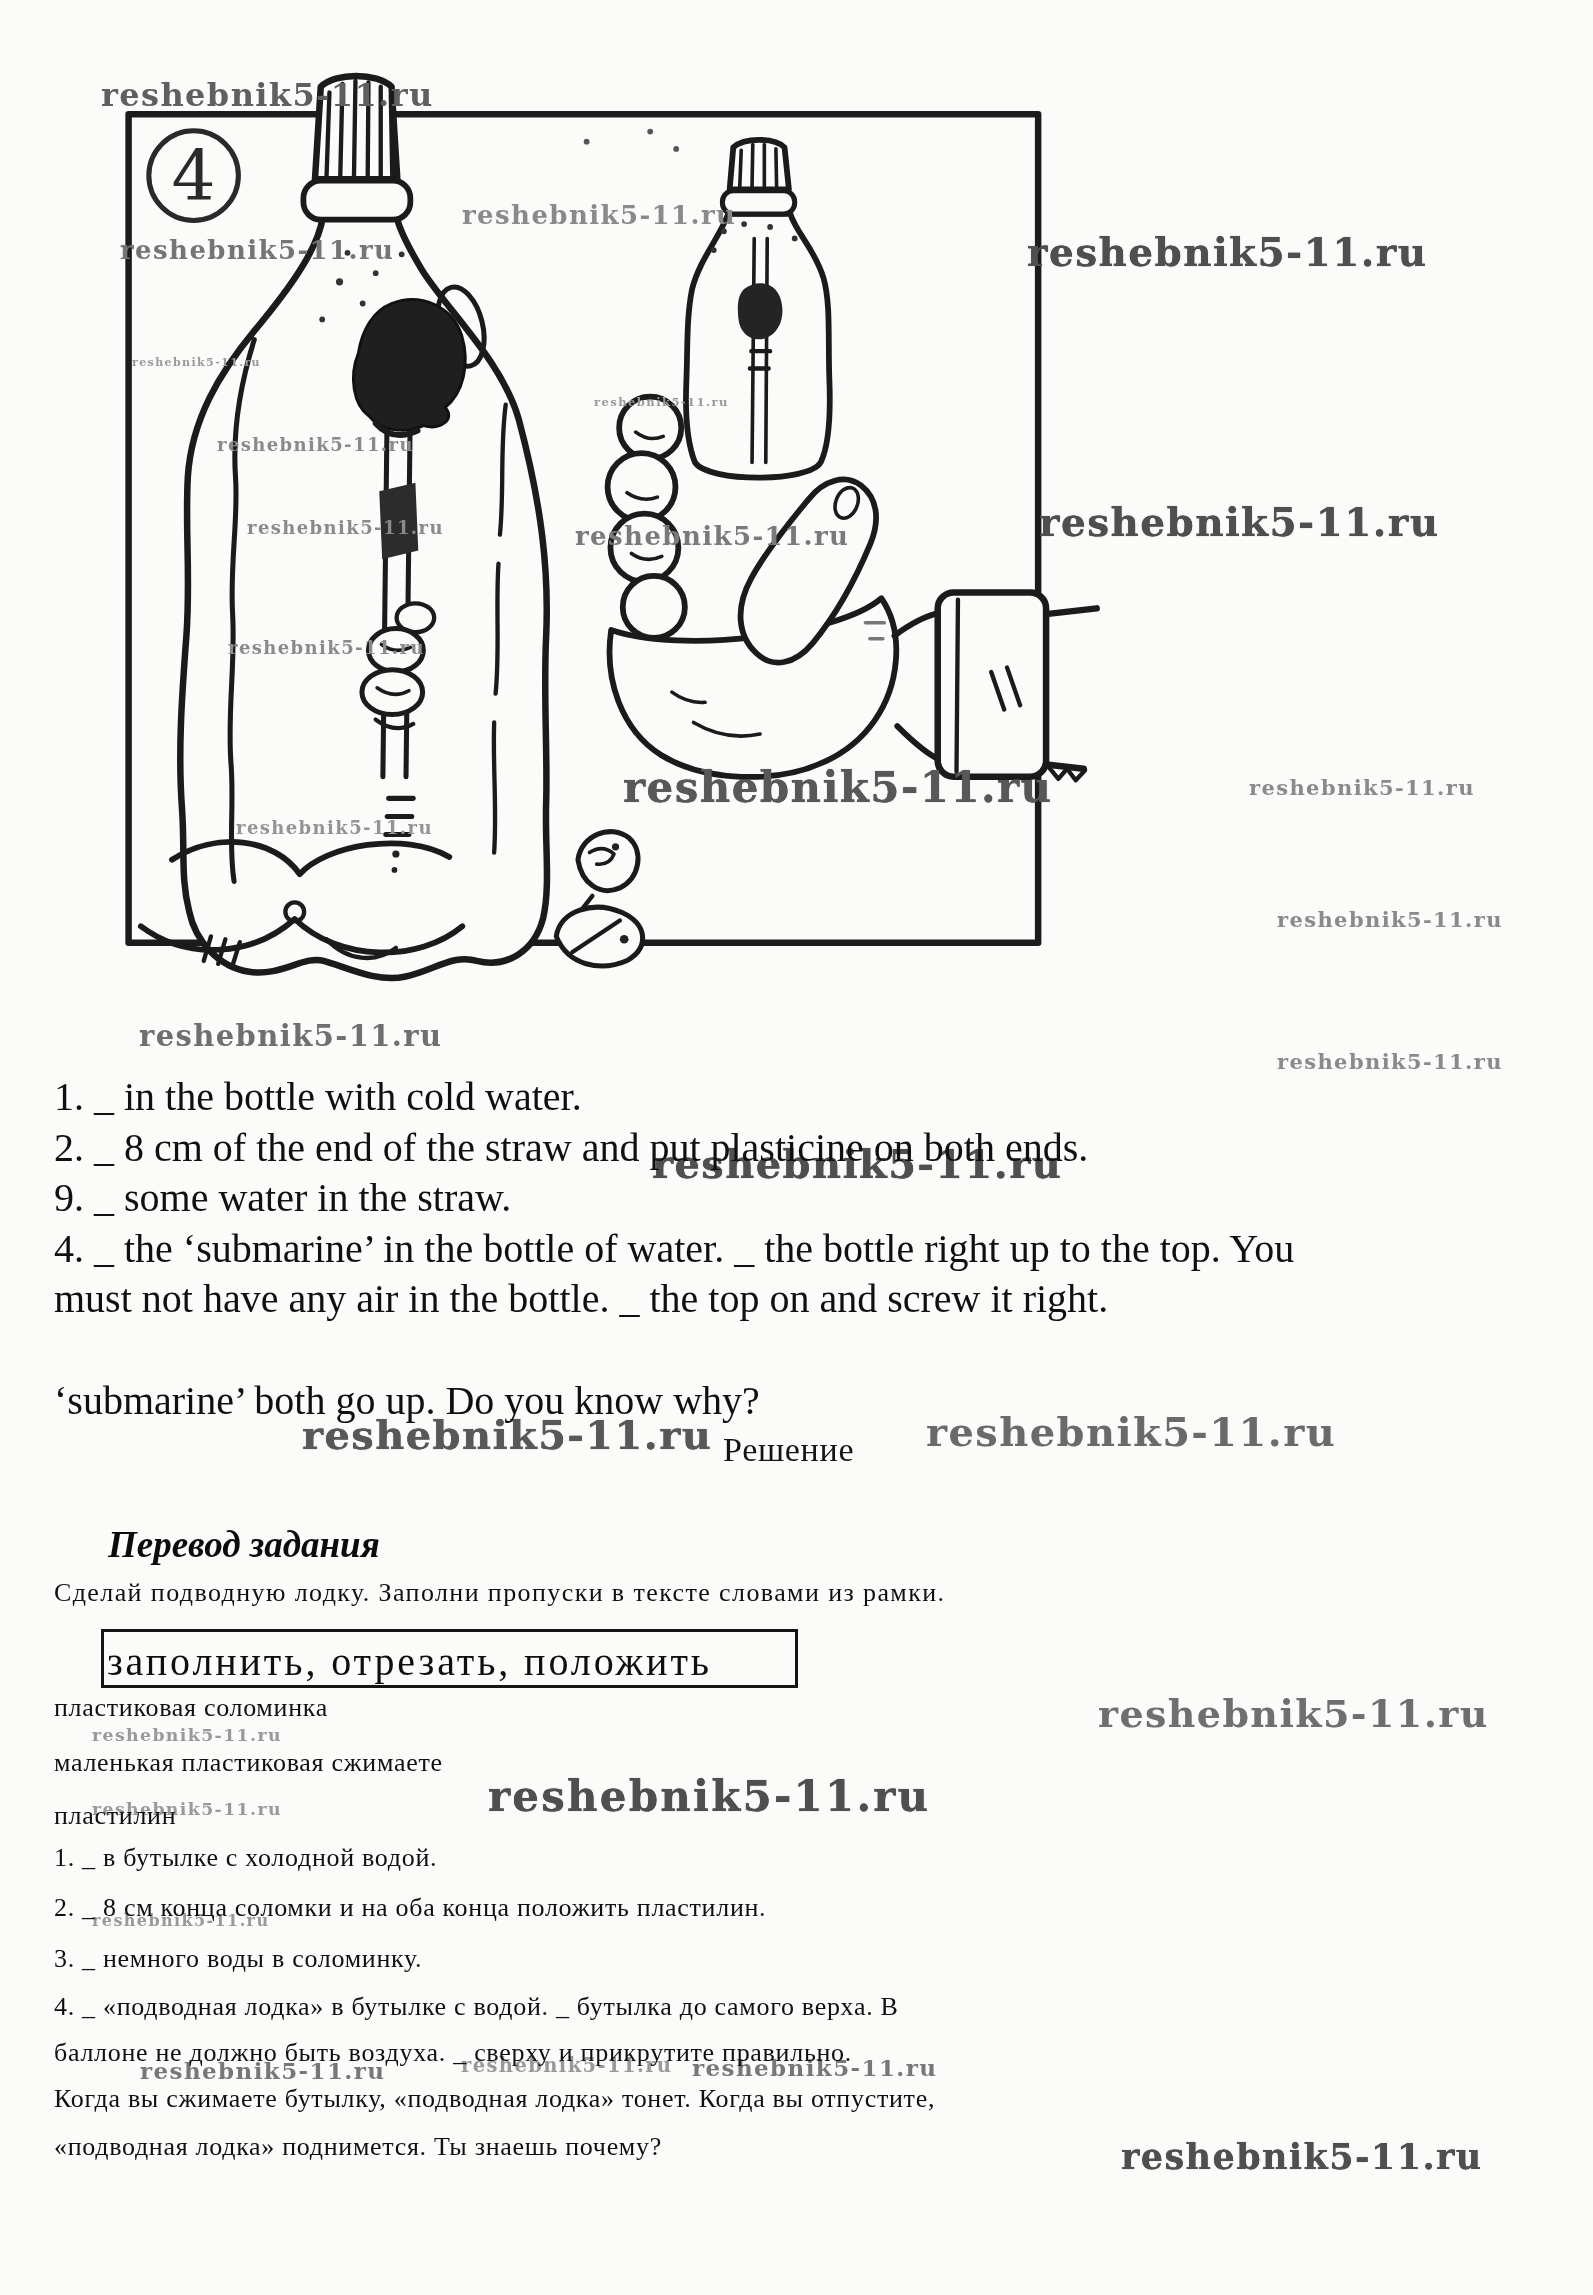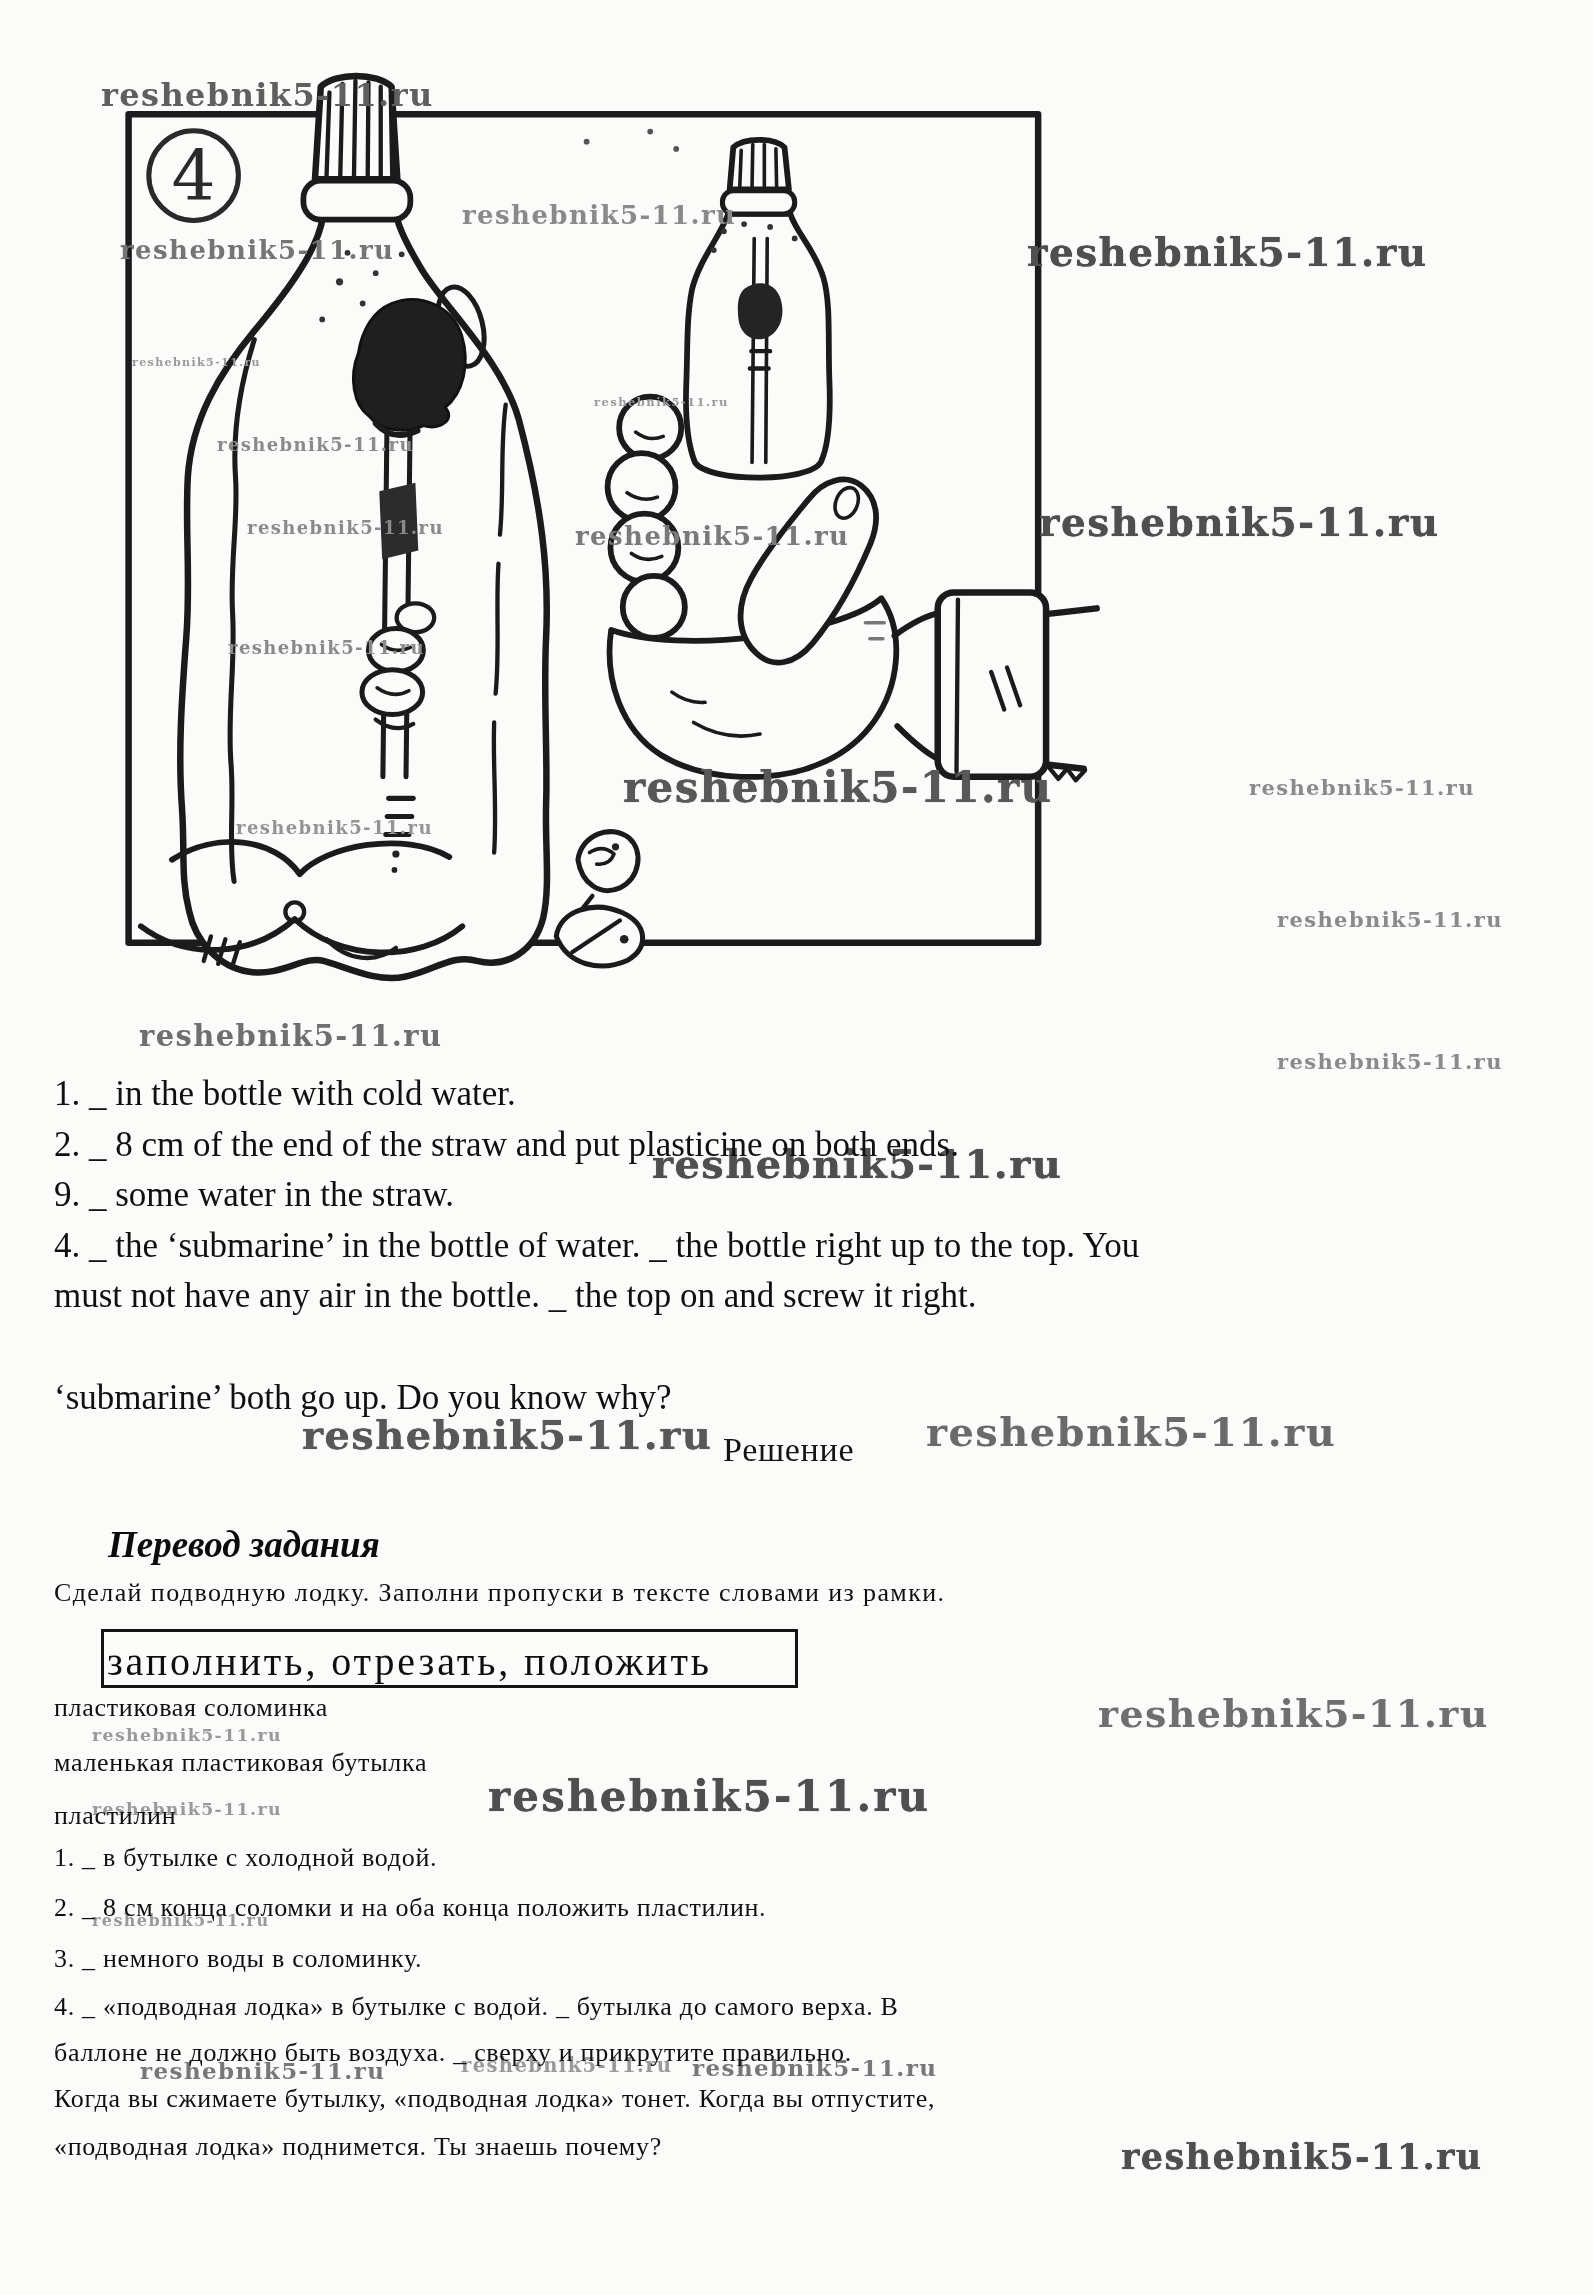--- a/index.html
+++ b/index.html
@@ -11,21 +11,21 @@
   .page{position:absolute;inset:0;}
   svg{position:absolute;left:0;top:0;}
   .wm{
     position:absolute;white-space:nowrap;
     font-family:"DejaVu Serif", serif;font-weight:bold;
     letter-spacing:1.4px;line-height:1;
   }
   .wm-dark{text-shadow:0 0 0.7px #2f2f2f;}
   .line{
     position:absolute;left:54px;white-space:nowrap;
-    color:#101010;font-size:35px;line-height:1.1;
+    color:#101010;font-size:40px;line-height:1.1;
   }
   .ru{font-size:26px;letter-spacing:0.7px;}
   .heading{
     position:absolute;left:108px;top:1523px;
     font-weight:bold;font-style:italic;font-size:37px;color:#0c0c0c;
   }
   .solution{
     position:absolute;left:723px;top:1431px;
     font-size:34px;color:#151515;letter-spacing:0.7px;
   }
@@ -260,21 +260,21 @@
   <span class="solution">Решение</span>
 
   <div class="heading">Перевод задания</div>
   <div class="line ru" style="top:1579px;letter-spacing:1.4px;">Сделай подводную лодку. Заполни пропуски в тексте словами из рамки.</div>
 
   <div class="word-box">
     <span>заполнить, отрезать, положить</span>
   </div>
 
   <div class="line ru" style="top:1694px;">пластиковая соломинка</div>
-  <div class="line ru" style="top:1749px;">маленькая пластиковая бутылка</div>
+  <div class="line ru" style="top:1749px;">маленькая пластиковая сжимаете</div>
   <div class="line ru" style="top:1802px;">пластилин</div>
 
   <div class="line ru" style="top:1844px;">1. _  в бутылке с холодной водой.</div>
   <div class="line ru" style="top:1894px;">2. _  8 см конца соломки и на оба конца положить пластилин.</div>
   <div class="line ru" style="top:1945px;">3. _  немного воды в соломинку.</div>
   <div class="line ru" style="top:1993px;">4. _  «подводная лодка» в бутылке с водой. _ бутылка до самого верха. В</div>
   <div class="line ru" style="top:2039px;">баллоне не должно быть воздуха.  _  сверху и прикрутите правильно.</div>
   <div class="line ru" style="top:2085px;">Когда вы сжимаете бутылку, «подводная лодка» тонет. Когда вы отпустите,</div>
   <div class="line ru" style="top:2133px;">«подводная лодка» поднимется. Ты знаешь почему?</div>
 

